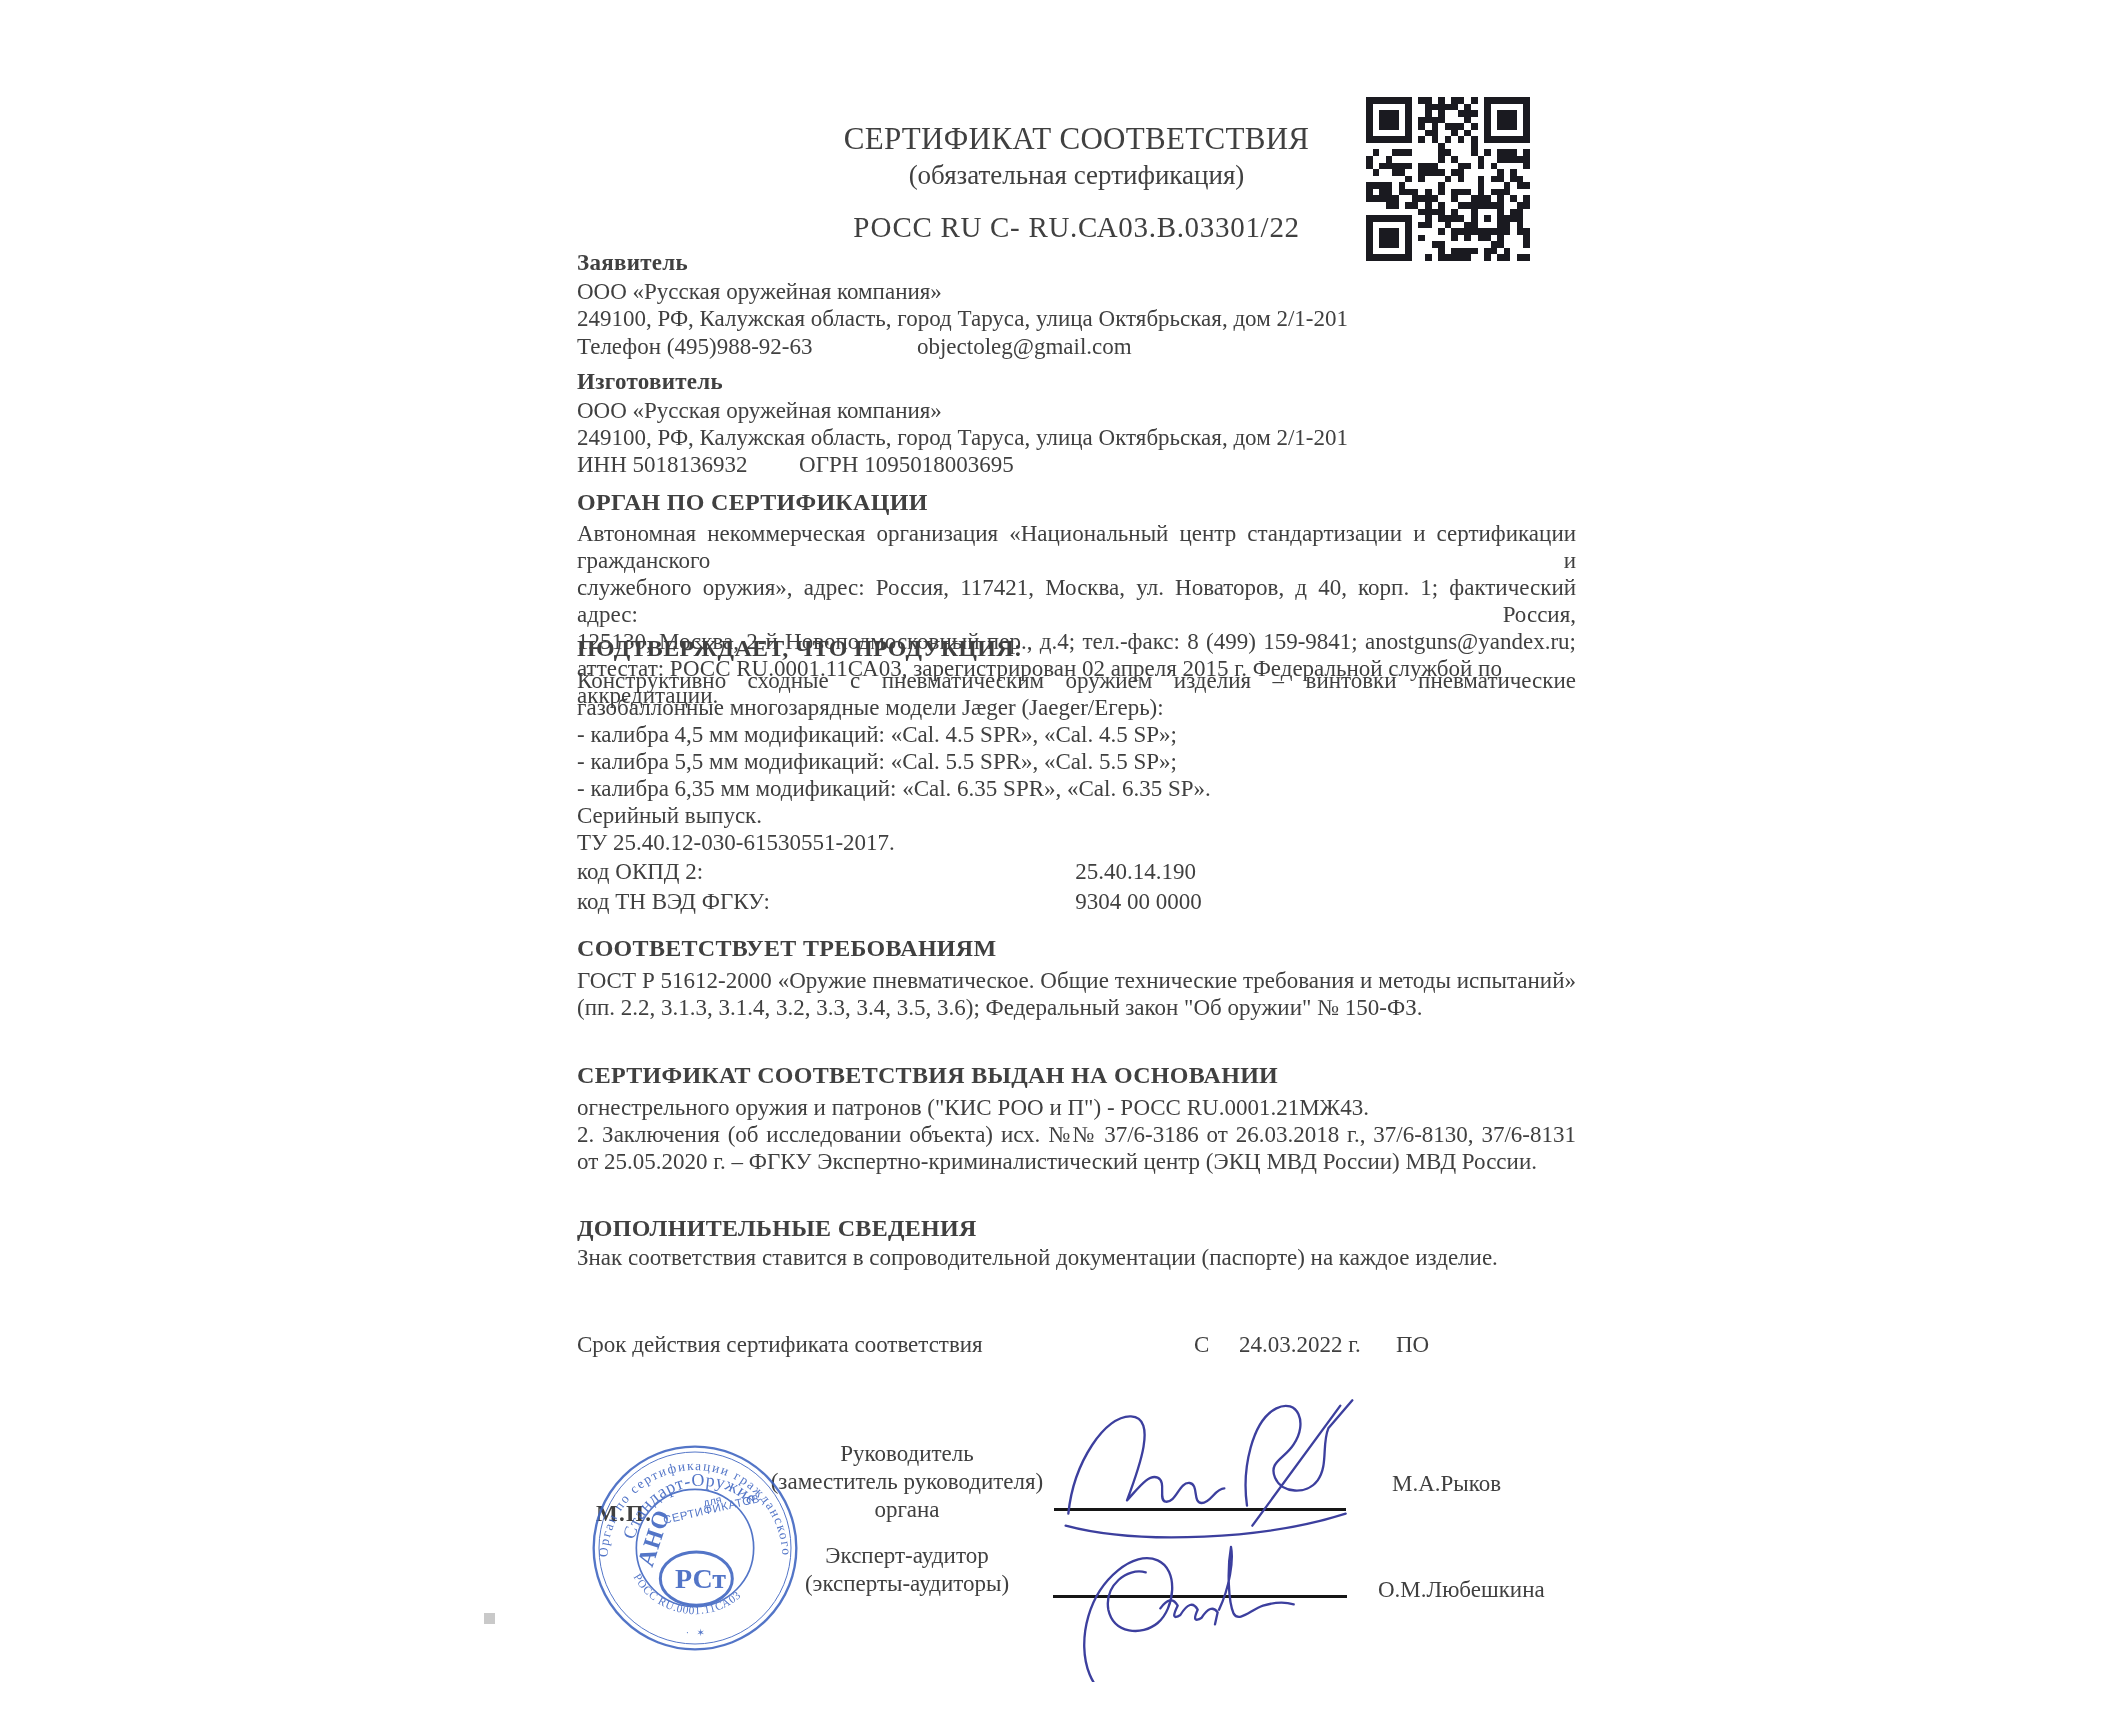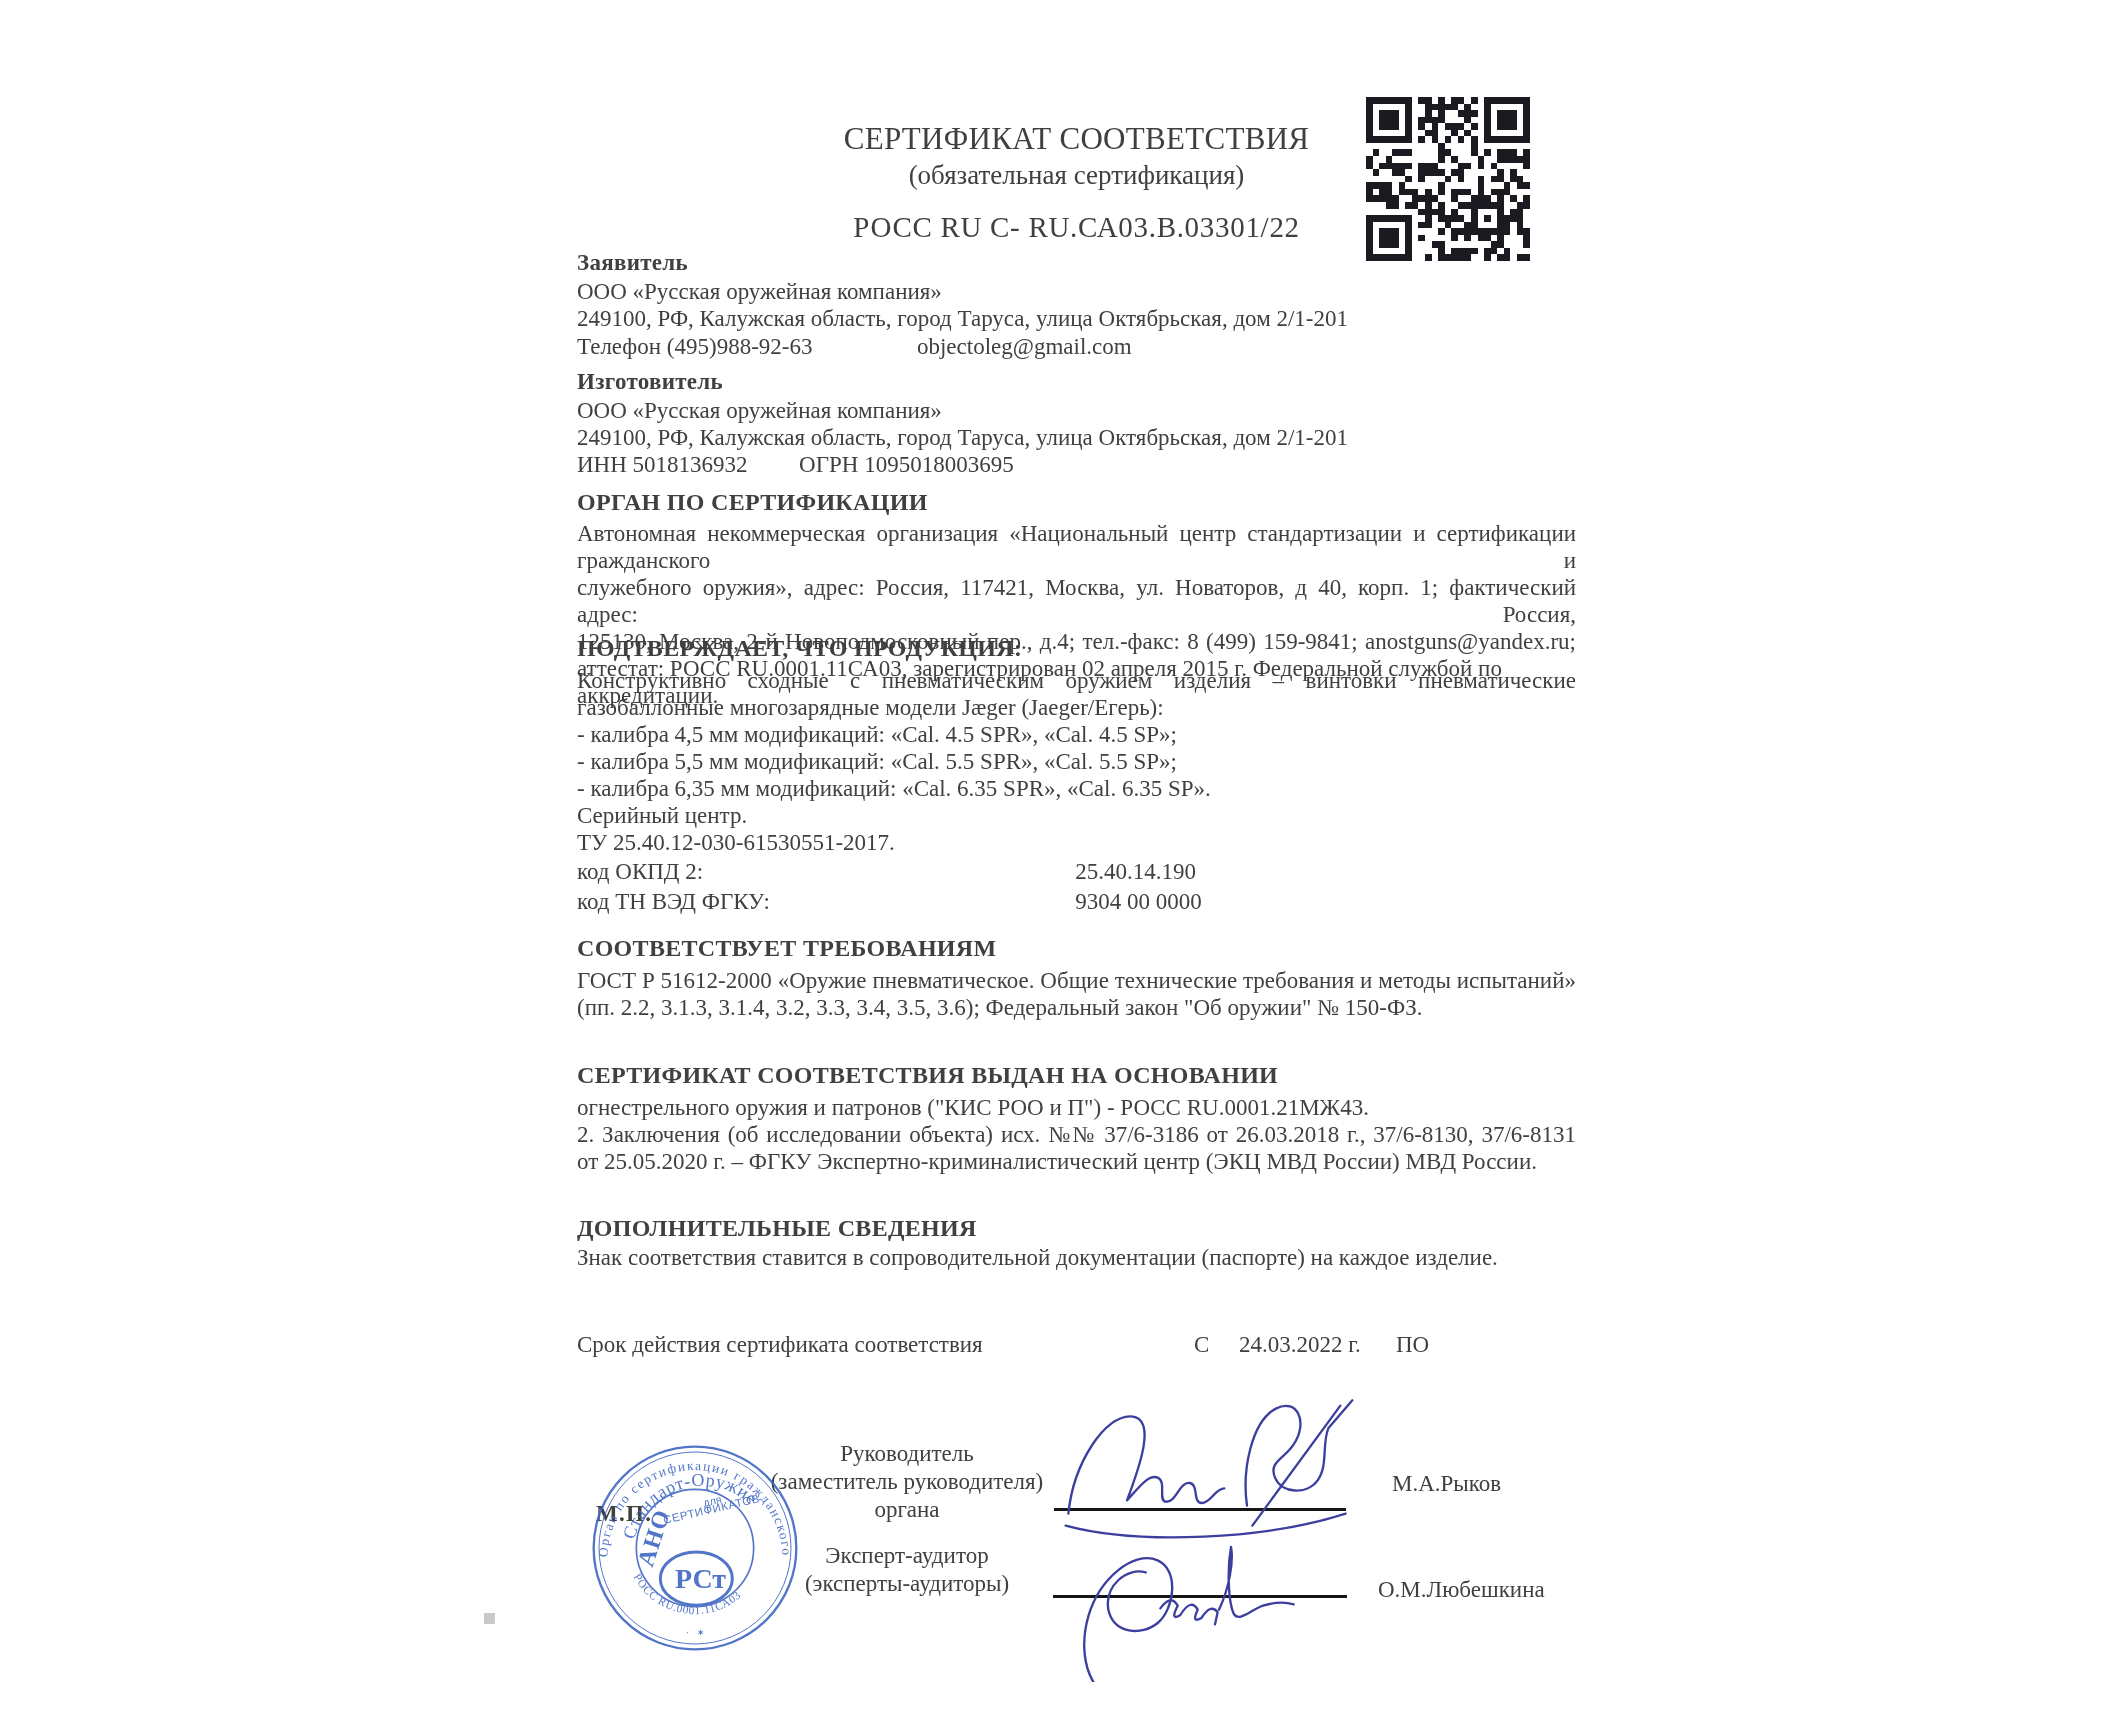--- a/index.html
+++ b/index.html
@@ -377,21 +377,21 @@
     <div class="tline">аттестат: РОСС RU.0001.11СА03, зарегистрирован 02 апреля 2015 г. Федеральной службой по аккредитации.</div>
   </div>
 
 <div class="doc col head36" style="top:635px;">ПОДТВЕРЖДАЕТ, ЧТО ПРОДУКЦИЯ:</div>
 <div class="doc col body34" style="top:667px;">
     <div class="tline just">Конструктивно сходные с пневматическим оружием изделия – винтовки пневматические</div>
     <div class="tline">газобаллонные многозарядные модели Jæger (Jaeger/Егерь):</div>
     <div class="tline">- калибра 4,5 мм модификаций: «Cal. 4.5 SPR», «Cal. 4.5 SP»;</div>
     <div class="tline">- калибра 5,5 мм модификаций: «Cal. 5.5 SPR», «Cal. 5.5 SP»;</div>
     <div class="tline">- калибра 6,35 мм модификаций: «Cal. 6.35 SPR», «Cal. 6.35 SP».</div>
-    <div class="tline">Серийный центр.</div>
+    <div class="tline">Серийный выпуск.</div>
     <div class="tline">ТУ 25.40.12-030-61530551-2017.</div>
   </div>
 
 <div class="doc col body34" style="top:859px;">
   <span class="kv-label">код ОКПД 2:</span><span class="kv-value">25.40.14.190</span>
 </div>
 <div class="doc col body34" style="top:889px;">
   <span class="kv-label">код ТН ВЭД ФГКУ:</span><span class="kv-value">9304 00 0000</span>
 </div>
 

